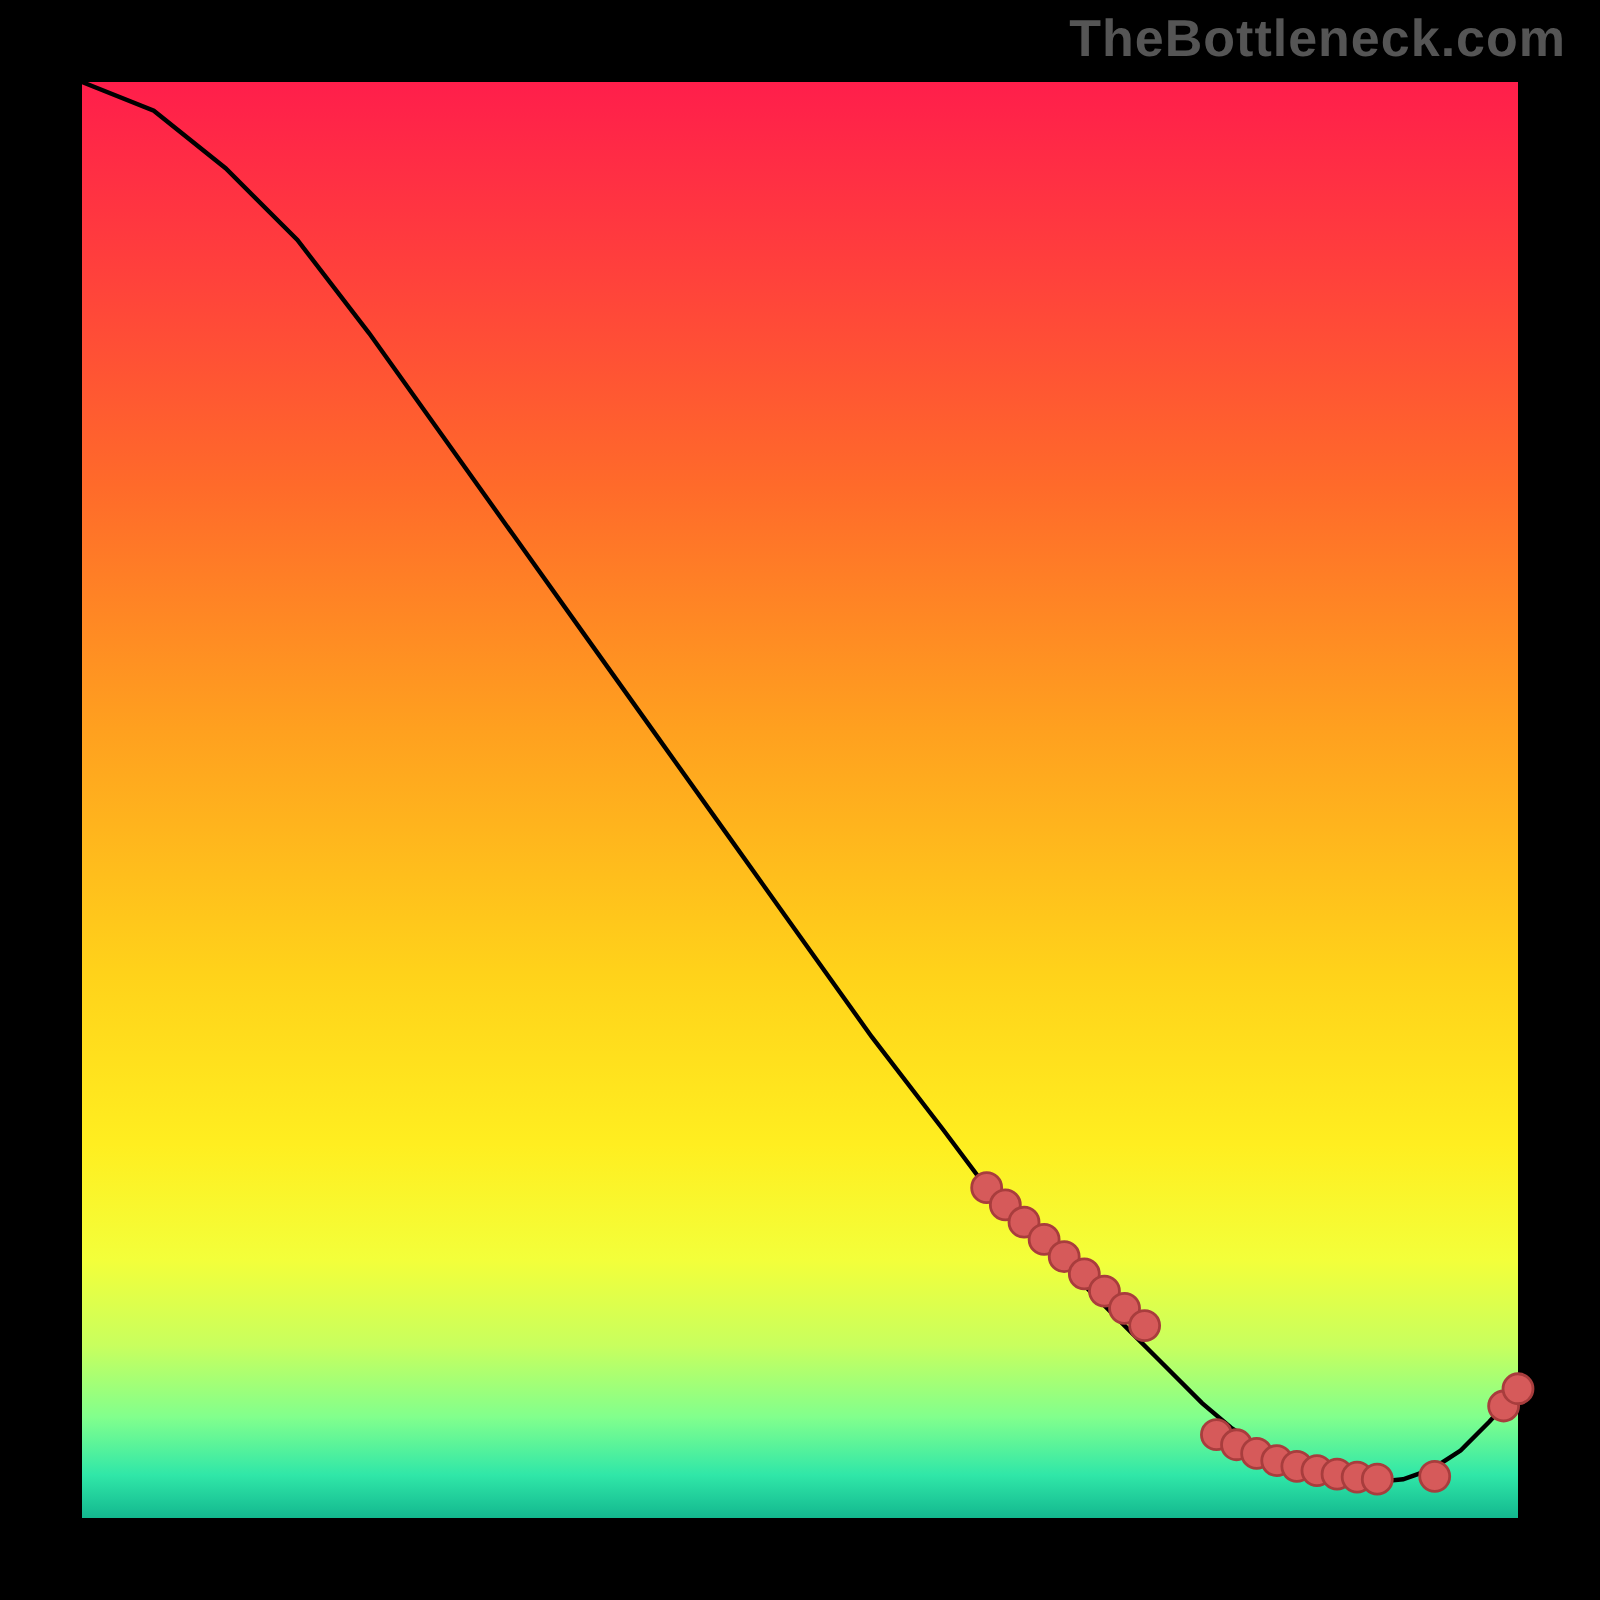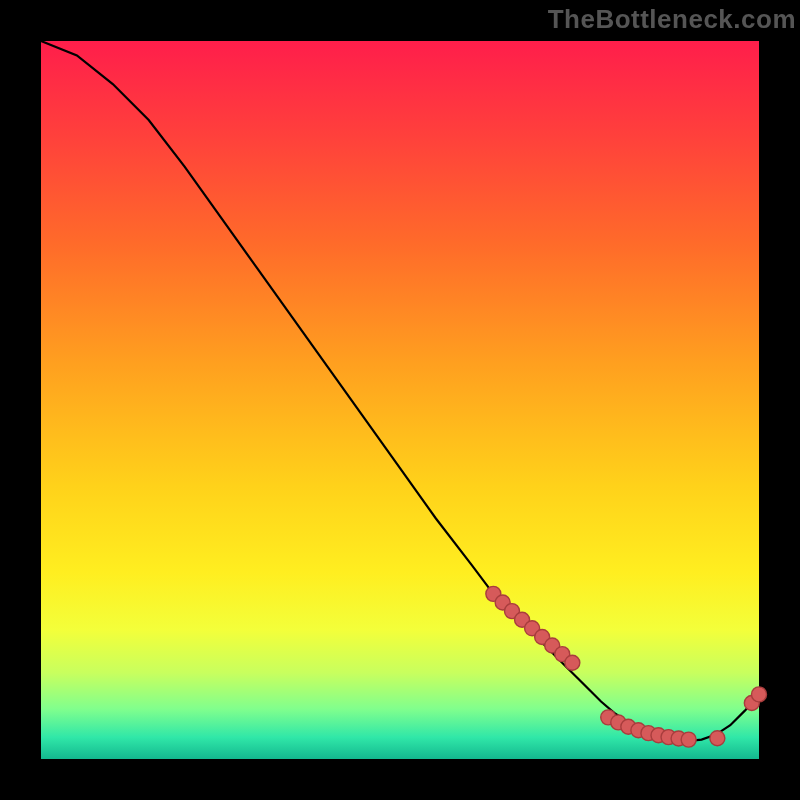--- a/index.html
+++ b/index.html
@@ -13,21 +13,21 @@
   }
   .stage {
     position: relative;
     width: 800px;
     height: 800px;
     background: #000;
   }
   .watermark {
     position: absolute;
     top: 4px;
-    right: 4px;
+    right: 17px;
     color: #555;
     font-size: 26px;
     font-weight: 600;
     letter-spacing: 0.5px;
     user-select: none;
   }
   .plot {
     position: absolute;
     left: 41px;
     top: 41px;

